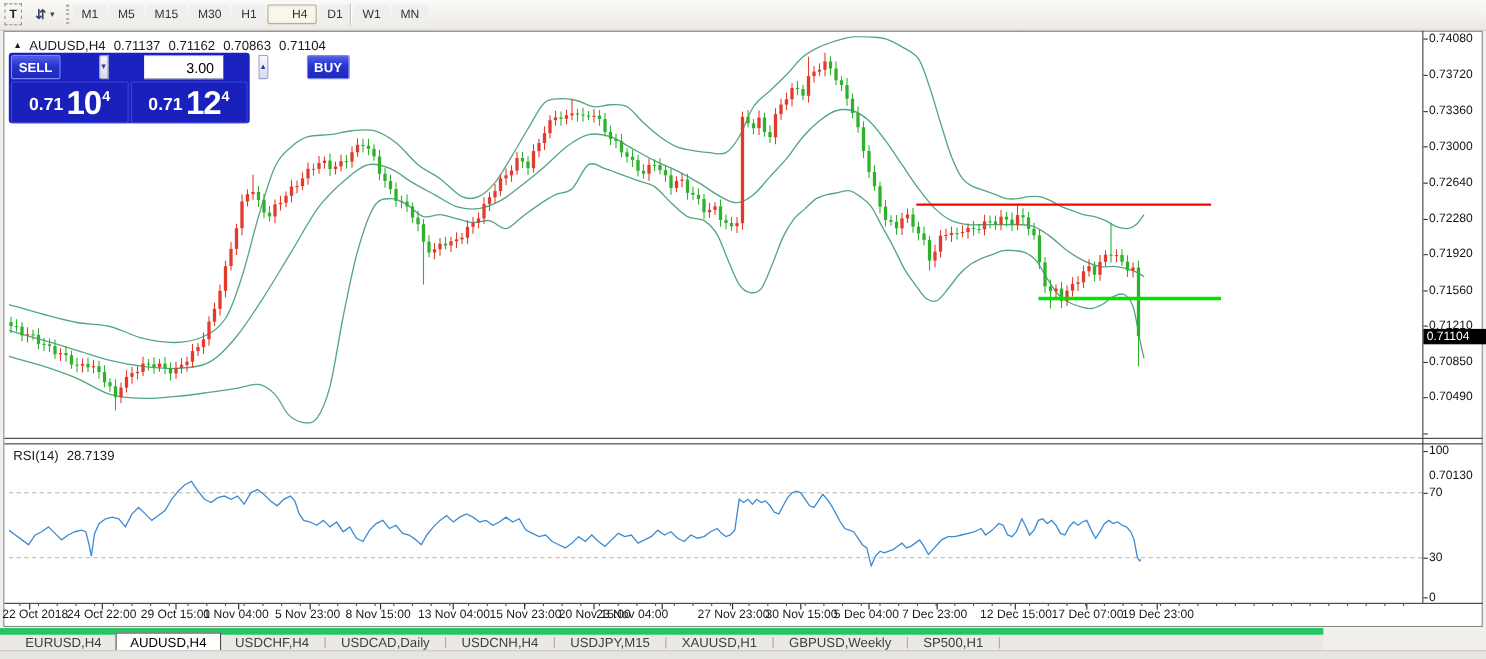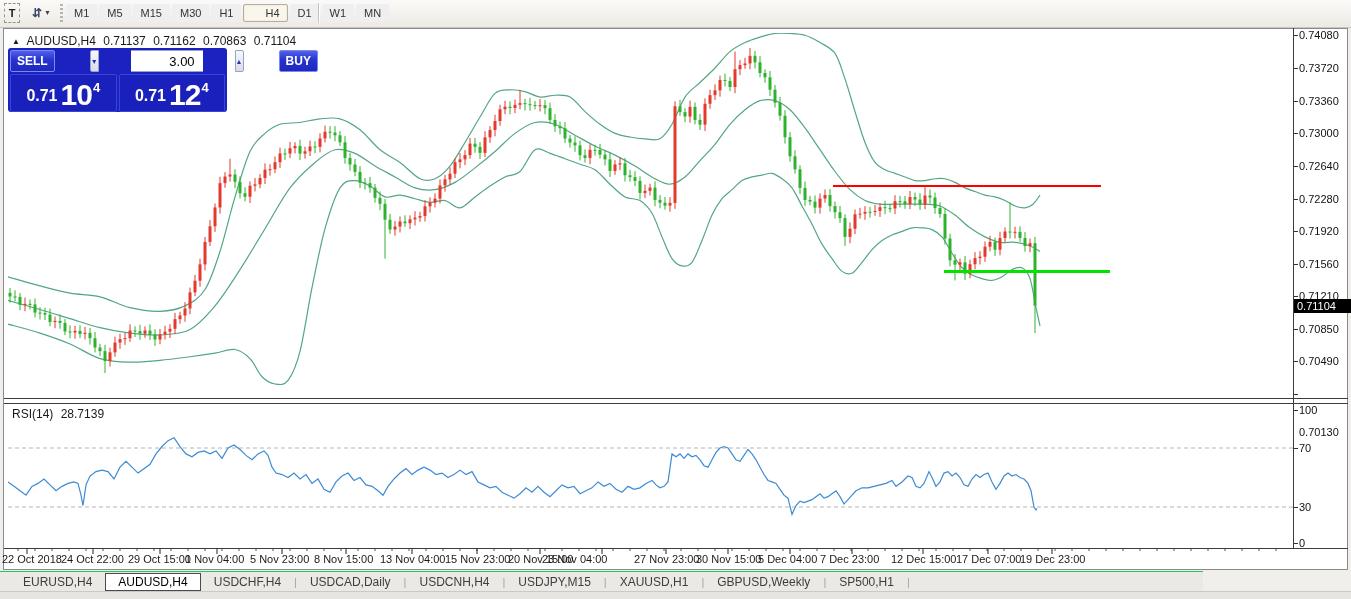--- a/index.html
+++ b/index.html
@@ -57,21 +57,21 @@
     font-size:13px;text-align:right;padding:0 8px 0 0;color:#000;}
   .tprow2{display:flex;height:38px;margin-top:2px;}
   .tpprice{flex:1;background:#1a20bb;border:1px solid #3945d6;border-radius:2px;color:#fff;
     display:flex;align-items:flex-end;justify-content:center;padding-bottom:2px;cursor:default;}
   .tpprice + .tpprice{margin-left:2px;}
   .p-base{font-size:16px;font-weight:bold;margin:0 3px 4px 0;}
   .p-big{font-size:30px;font-weight:bold;line-height:28px;letter-spacing:-1px;}
   .p-sup{font-size:13px;font-weight:bold;margin:0 0 14px 1px;}
   
   .tabbar{position:absolute;left:0;top:571px;width:1203px;height:20px;background:#ebe9e6;
-    border-top:1px solid #22c55e;display:flex;align-items:center;padding-left:10px;box-sizing:border-box;}
+    border-top:6px solid #22c55e;display:flex;align-items:center;padding-left:10px;box-sizing:border-box;}
   .tab{font-size:12px;color:#3e3e3e;padding:1px 13px;cursor:default;white-space:nowrap;}
   .tab.active{background:#fff;border:1px solid #4a4a4a;color:#000;padding:1px 12px;}
   .tabsep{color:#a8a49c;font-size:11px;}
   .statusstrip{position:absolute;left:0;top:591px;width:1351px;height:8px;background:#e7e5e1;border-top:1px solid #ccc9c2;}
 </style>
 </head>
 <body>
 
 <div id="stage">
 

